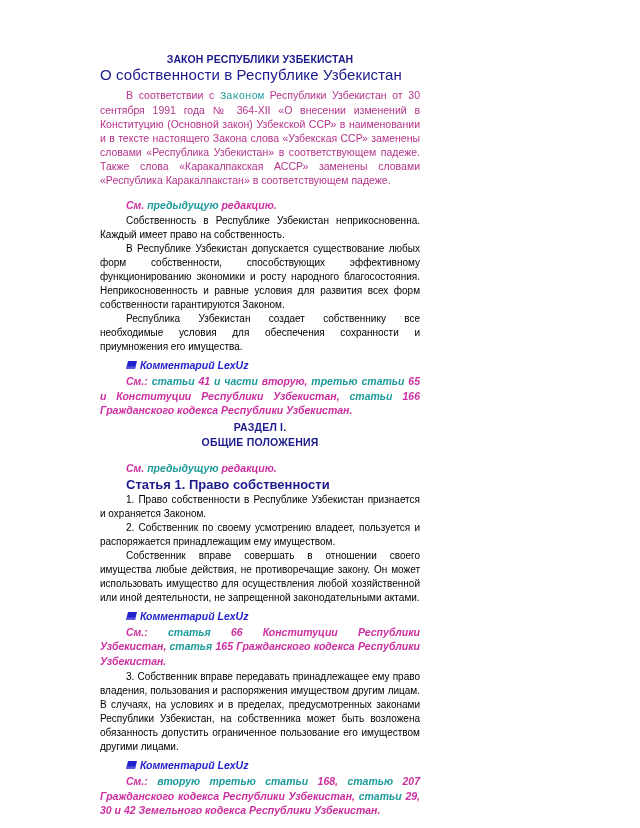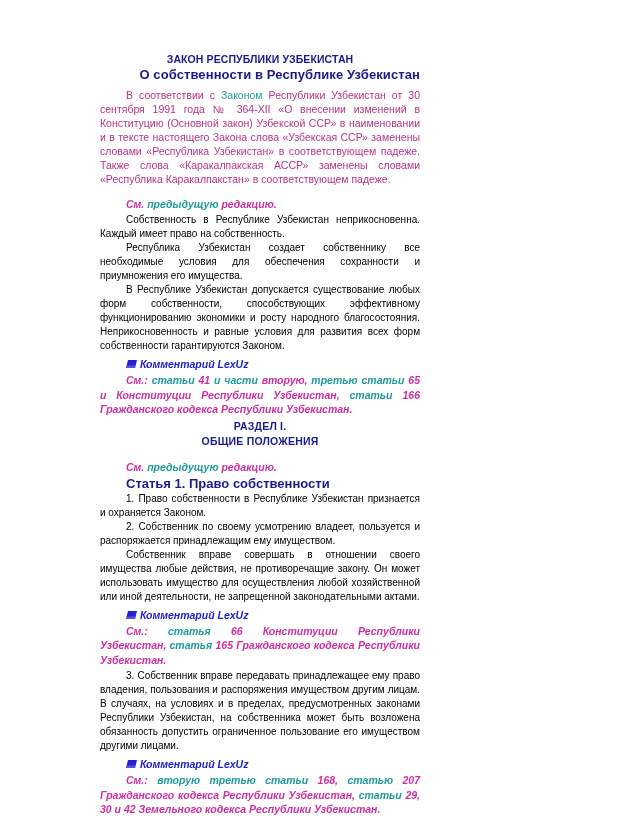--- a/index.html
+++ b/index.html
@@ -23,41 +23,42 @@
   }
   .doc-title {
     text-align: center;
     font-size: 10.5px;
     font-weight: bold;
     color: #1a1a8c;
     line-height: 15px;
     letter-spacing: 0.1px;
   }
   .doc-subtitle {
-    text-align: right;
-    font-size: 13px;
-    font-weight: bold;
+    text-align: left;
+    font-size: 15px;
+    font-weight: normal;
     color: #1a1a8c;
     line-height: 15px;
     margin-bottom: 6px;
     letter-spacing: 0.1px;
   }
   .para {
     text-align: justify;
     font-size: 10.5px;
     line-height: 14px;
     text-indent: 26px;
     margin: 0;
   }
   .para.amend {
     color: #b5338a;
     font-style: normal;
   }
   .amend .lnk {
     color: #1e9a9a;
+    font-family: Liberation Mono, monospace;
   }
   .see-prev {
     text-indent: 26px;
     font-size: 10.5px;
     font-style: italic;
     font-weight: bold;
     line-height: 14px;
     color: #cc2fa0;
     margin: 11px 0 2px 0;
   }
@@ -137,22 +138,22 @@
 <div class="page">
 
   <div class="doc-title">ЗАКОН РЕСПУБЛИКИ УЗБЕКИСТАН</div>
   <div class="doc-subtitle">О собственности в Республике Узбекистан</div>
 
   <p class="para amend"><span>В соответствии с </span><span class="lnk">Законом</span><span> Республики Узбекистан от 30 сентября 1991 года № 364-XII «О внесении изменений в Конституцию (Основной закон) Узбекской ССР» в наименовании и в тексте настоящего Закона слова «Узбекская ССР» заменены словами «Республика Узбекистан» в соответствующем падеже. Также слова «Каракалпакская АССР» заменены словами «Республика Каракалпакстан» в соответствующем падеже.</span></p>
 
   <div class="see-prev"><span>См. </span><span class="lnk">предыдущую</span><span> редакцию.</span></div>
 
   <p class="body-para">Собственность в Республике Узбекистан неприкосновенна. Каждый имеет право на собственность.</p>
+  <p class="body-para">В Республике Узбекистан допускается существование любых форм собственности, способствующих эффективному функционированию экономики и росту народного благосостояния. Неприкосновенность и равные условия для развития всех форм собственности гарантируются Законом.</p>
   <p class="body-para">Республика Узбекистан создает собственнику все необходимые условия для обеспечения сохранности и приумножения его имущества.</p>
-  <p class="body-para">В Республике Узбекистан допускается существование любых форм собственности, способствующих эффективному функционированию экономики и росту народного благосостояния. Неприкосновенность и равные условия для развития всех форм собственности гарантируются Законом.</p>
 
   <div class="comment-head"><span class="flag-icon"><svg width="11" height="9" viewBox="0 0 11 9">
           <path d="M0 8 L9 8 L11 0 L2 0 Z" fill="#2222cc"></path>
           <path d="M0 8 L9 8 L9.6 5.5 L1 5.5 Z" fill="#5555dd"></path>
         </svg></span><span>Комментарий LexUz</span></div>
 
   <p class="ref"><span>См.: </span><span class="lnk">статьи</span><span> 41 </span><span class="lnk">и части</span><span> вторую, </span><span class="lnk">третью</span><span> </span><span class="lnk">статьи</span><span> 65 и </span><span>Конституции Республики Узбекистан</span><span>, </span><span class="lnk">статьи</span><span> 166 </span><span>Гражданского кодекса</span><span> Республики Узбекистан.</span></p>
 
 
   <div class="section-head">РАЗДЕЛ I.</div>

